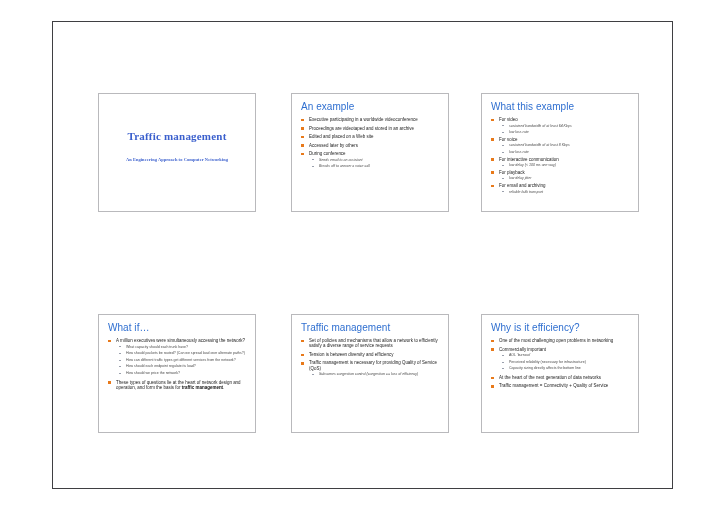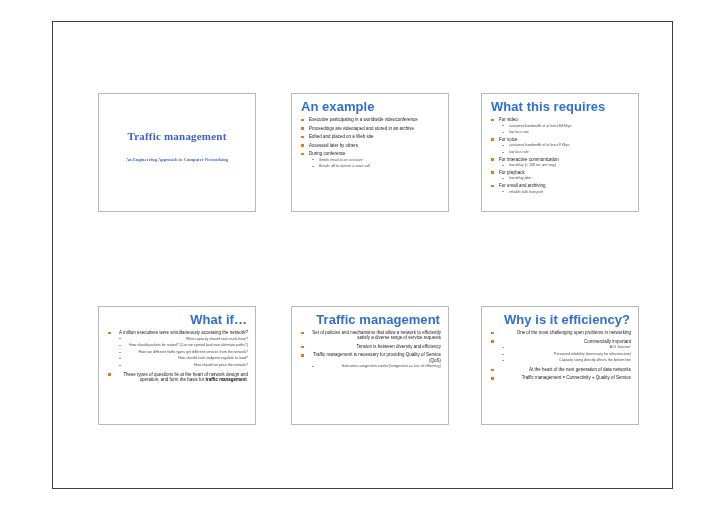--- a/index.html
+++ b/index.html
@@ -46,21 +46,21 @@
     position: absolute;
     box-sizing: border-box;
     background: #ffffff;
     border: 1px solid #b9b9bc;
     overflow: hidden;
   }
 
   
   
   .r0 { top: 71px; }
-  .r1 { top: 284px; text-align: right; }
+  .r1 { top: 292px; }
   .c0 { left: 45px; }
   .c1 { left: 238px; }
   .c2 { left: 428px; }
   .slide { width: 158px; height: 119px; }
 
   
   .title-slide-inner {
     position: absolute;
     left: 0; right: 0;
     top: 36px;
@@ -83,22 +83,22 @@
     letter-spacing: 0.1px;
   }
 
   
   .slide-title {
     position: absolute;
     left: 9px;
     top: 8px;
     right: 8px;
     color: #2f6fd0;
-    font-size: 13px;
-    font-weight: bold;
+    font-size: 10px;
+    font-weight: normal;
     letter-spacing: 0.05px;
     line-height: 9px;
   }
   .bullets {
     position: absolute;
     left: 9px;
     top: 23px;
     right: 7px;
   }
   .b1 {
@@ -162,21 +162,21 @@
           <div class="b1"><span class="marker"></span><span>Proceedings are videotaped and stored in an archive</span></div>
           <div class="b1"><span class="marker"></span><span>Edited and placed on a Web site</span></div>
           <div class="b1"><span class="marker"></span><span>Accessed later by others</span></div>
           <div class="b1 tight"><span class="marker"></span><span>During conference</span></div>
           <div class="b2"><span class="marker"></span><span>Sends email to an assistant</span></div>
           <div class="b2"><span class="marker"></span><span>Breaks off to answer a voice call</span></div>
         </div>
       </div>
 
       <div class="slide r0 c2">
-        <div class="slide-title">What this requires</div>
+        <div class="slide-title">What this example</div>
         <div class="bullets">
           <div class="b1 tight"><span class="marker"></span><span>For video</span></div>
           <div class="b2"><span class="marker"></span><span>sustained bandwidth of at least 64 Kbps</span></div>
           <div class="b2"><span class="marker"></span><span>low loss rate</span></div>
           <div class="b1 tight"><span class="marker"></span><span>For voice</span></div>
           <div class="b2"><span class="marker"></span><span>sustained bandwidth of at least 8 Kbps</span></div>
           <div class="b2"><span class="marker"></span><span>low loss rate</span></div>
           <div class="b1 tight"><span class="marker"></span><span>For interactive communication</span></div>
           <div class="b2"><span class="marker"></span><span>low delay (&lt; 100 ms one way)</span></div>
           <div class="b1 tight"><span class="marker"></span><span>For playback</span></div>

